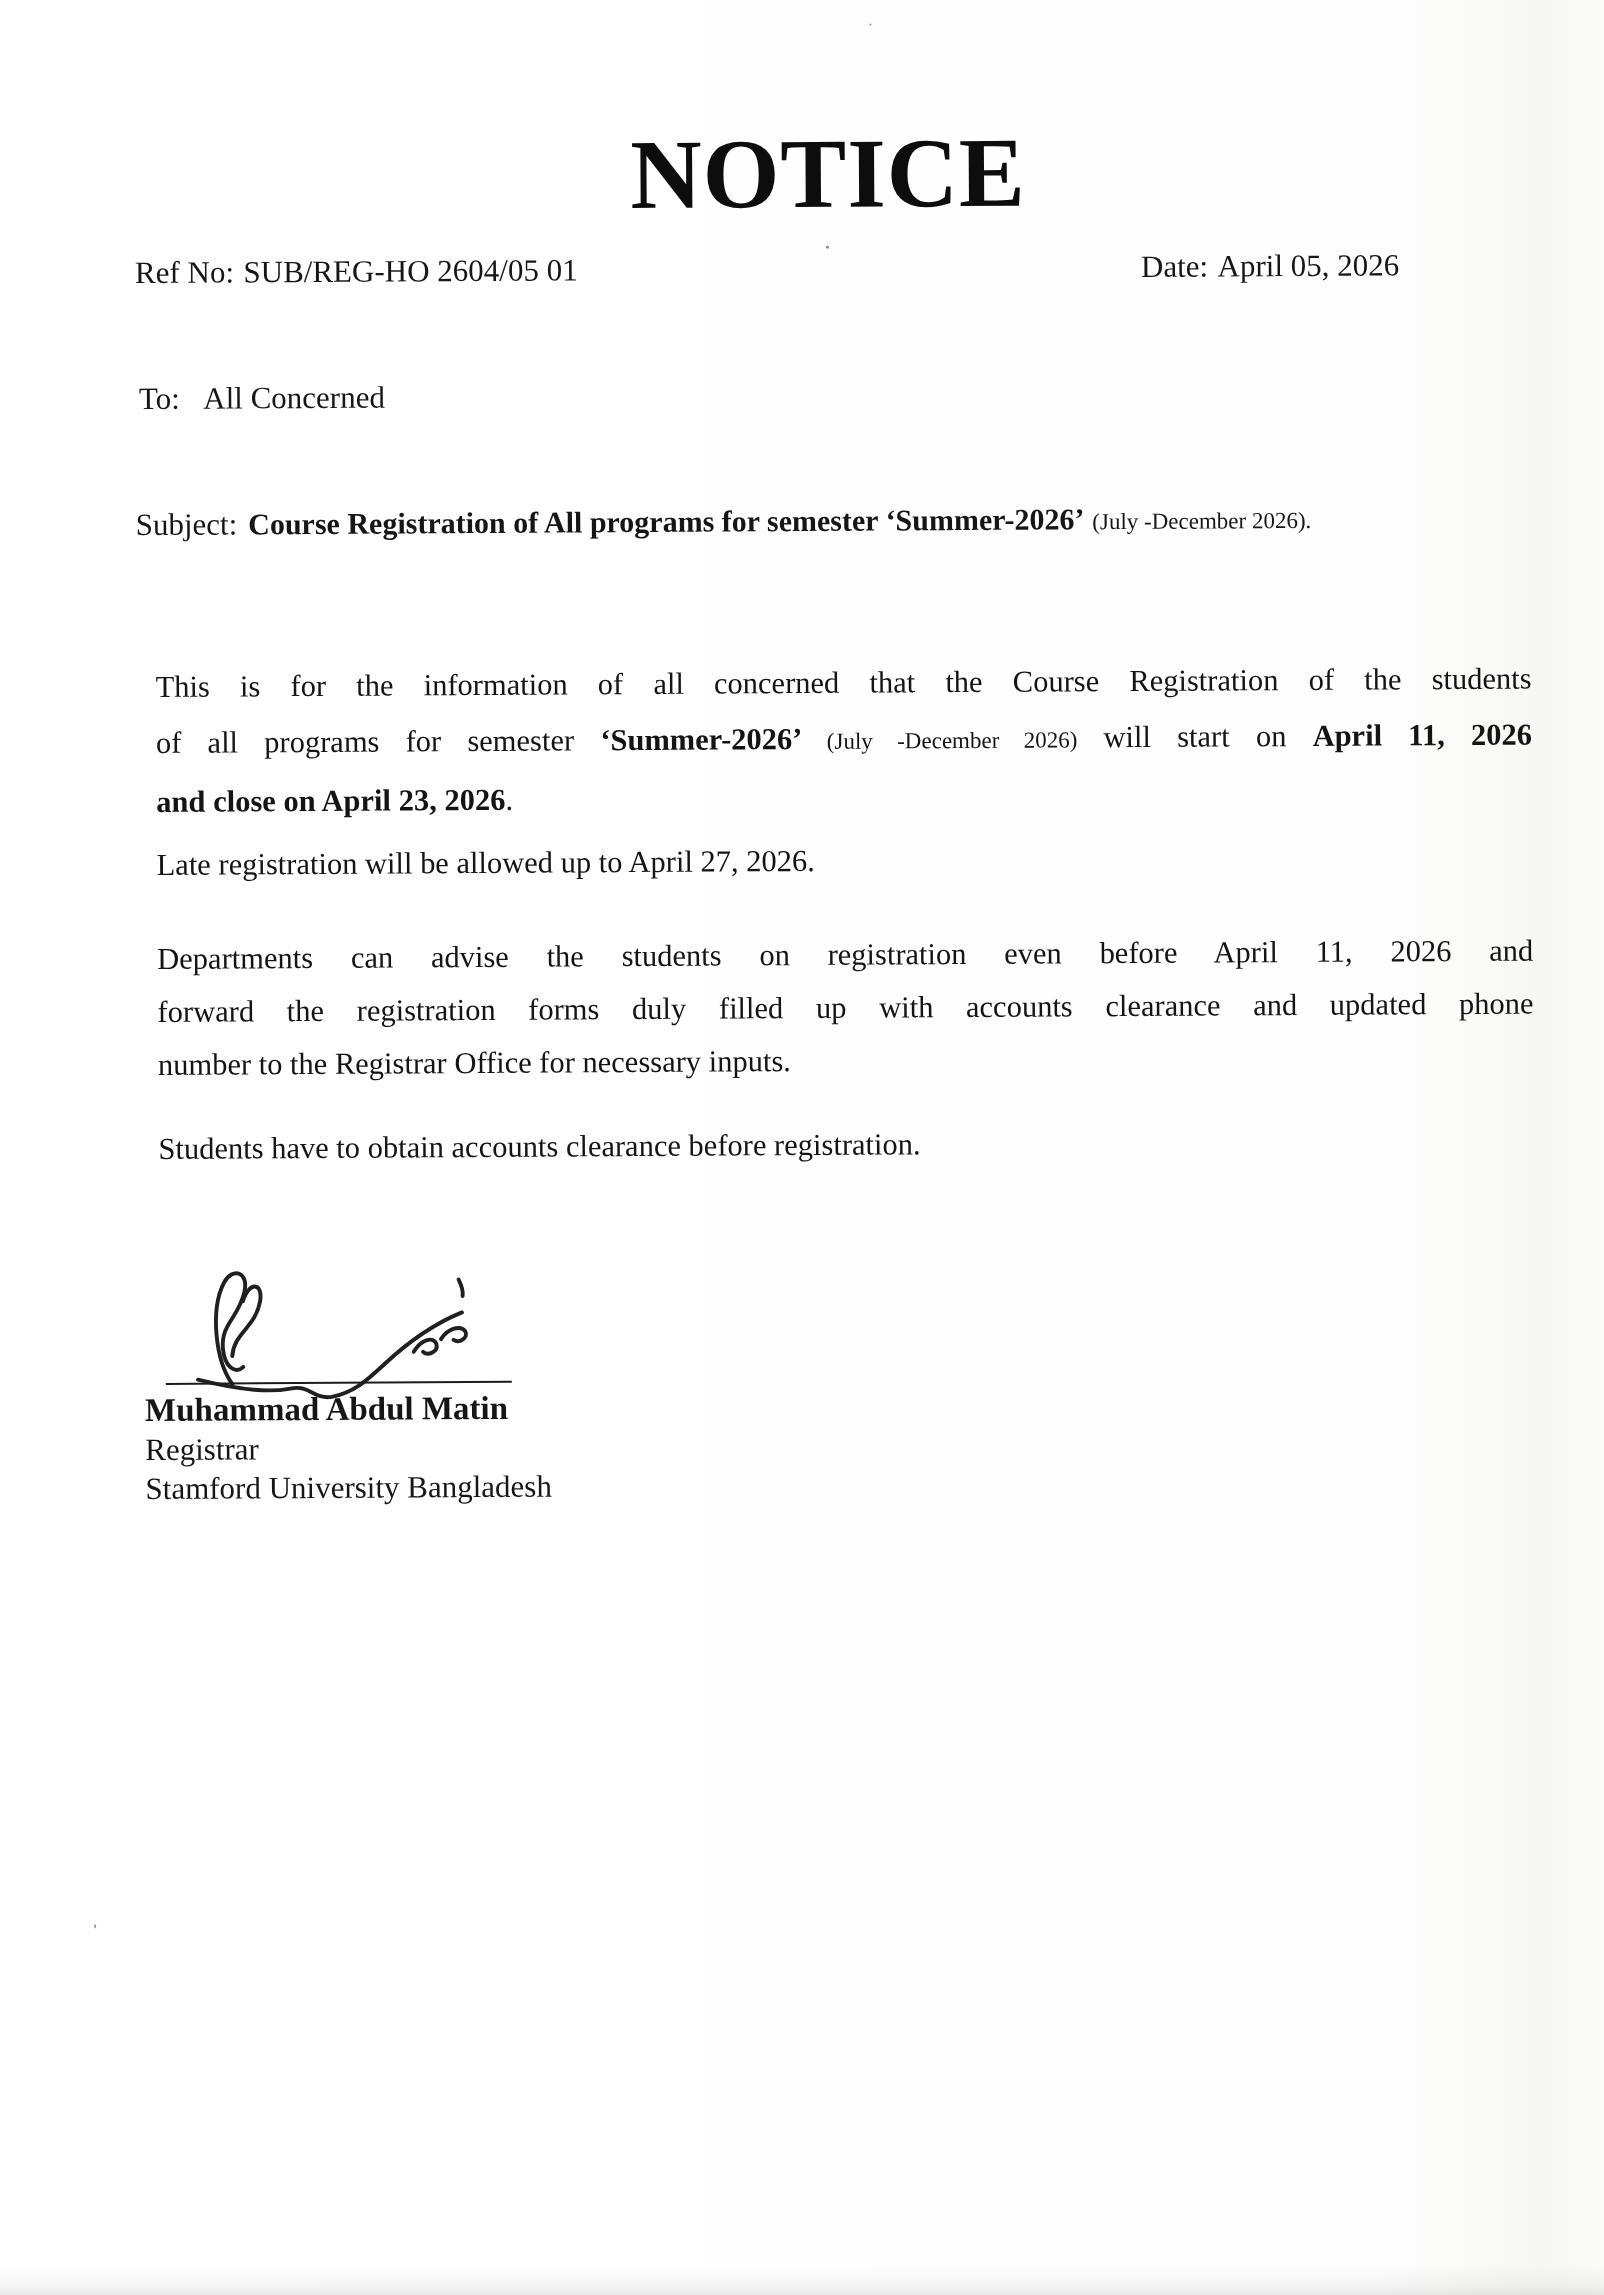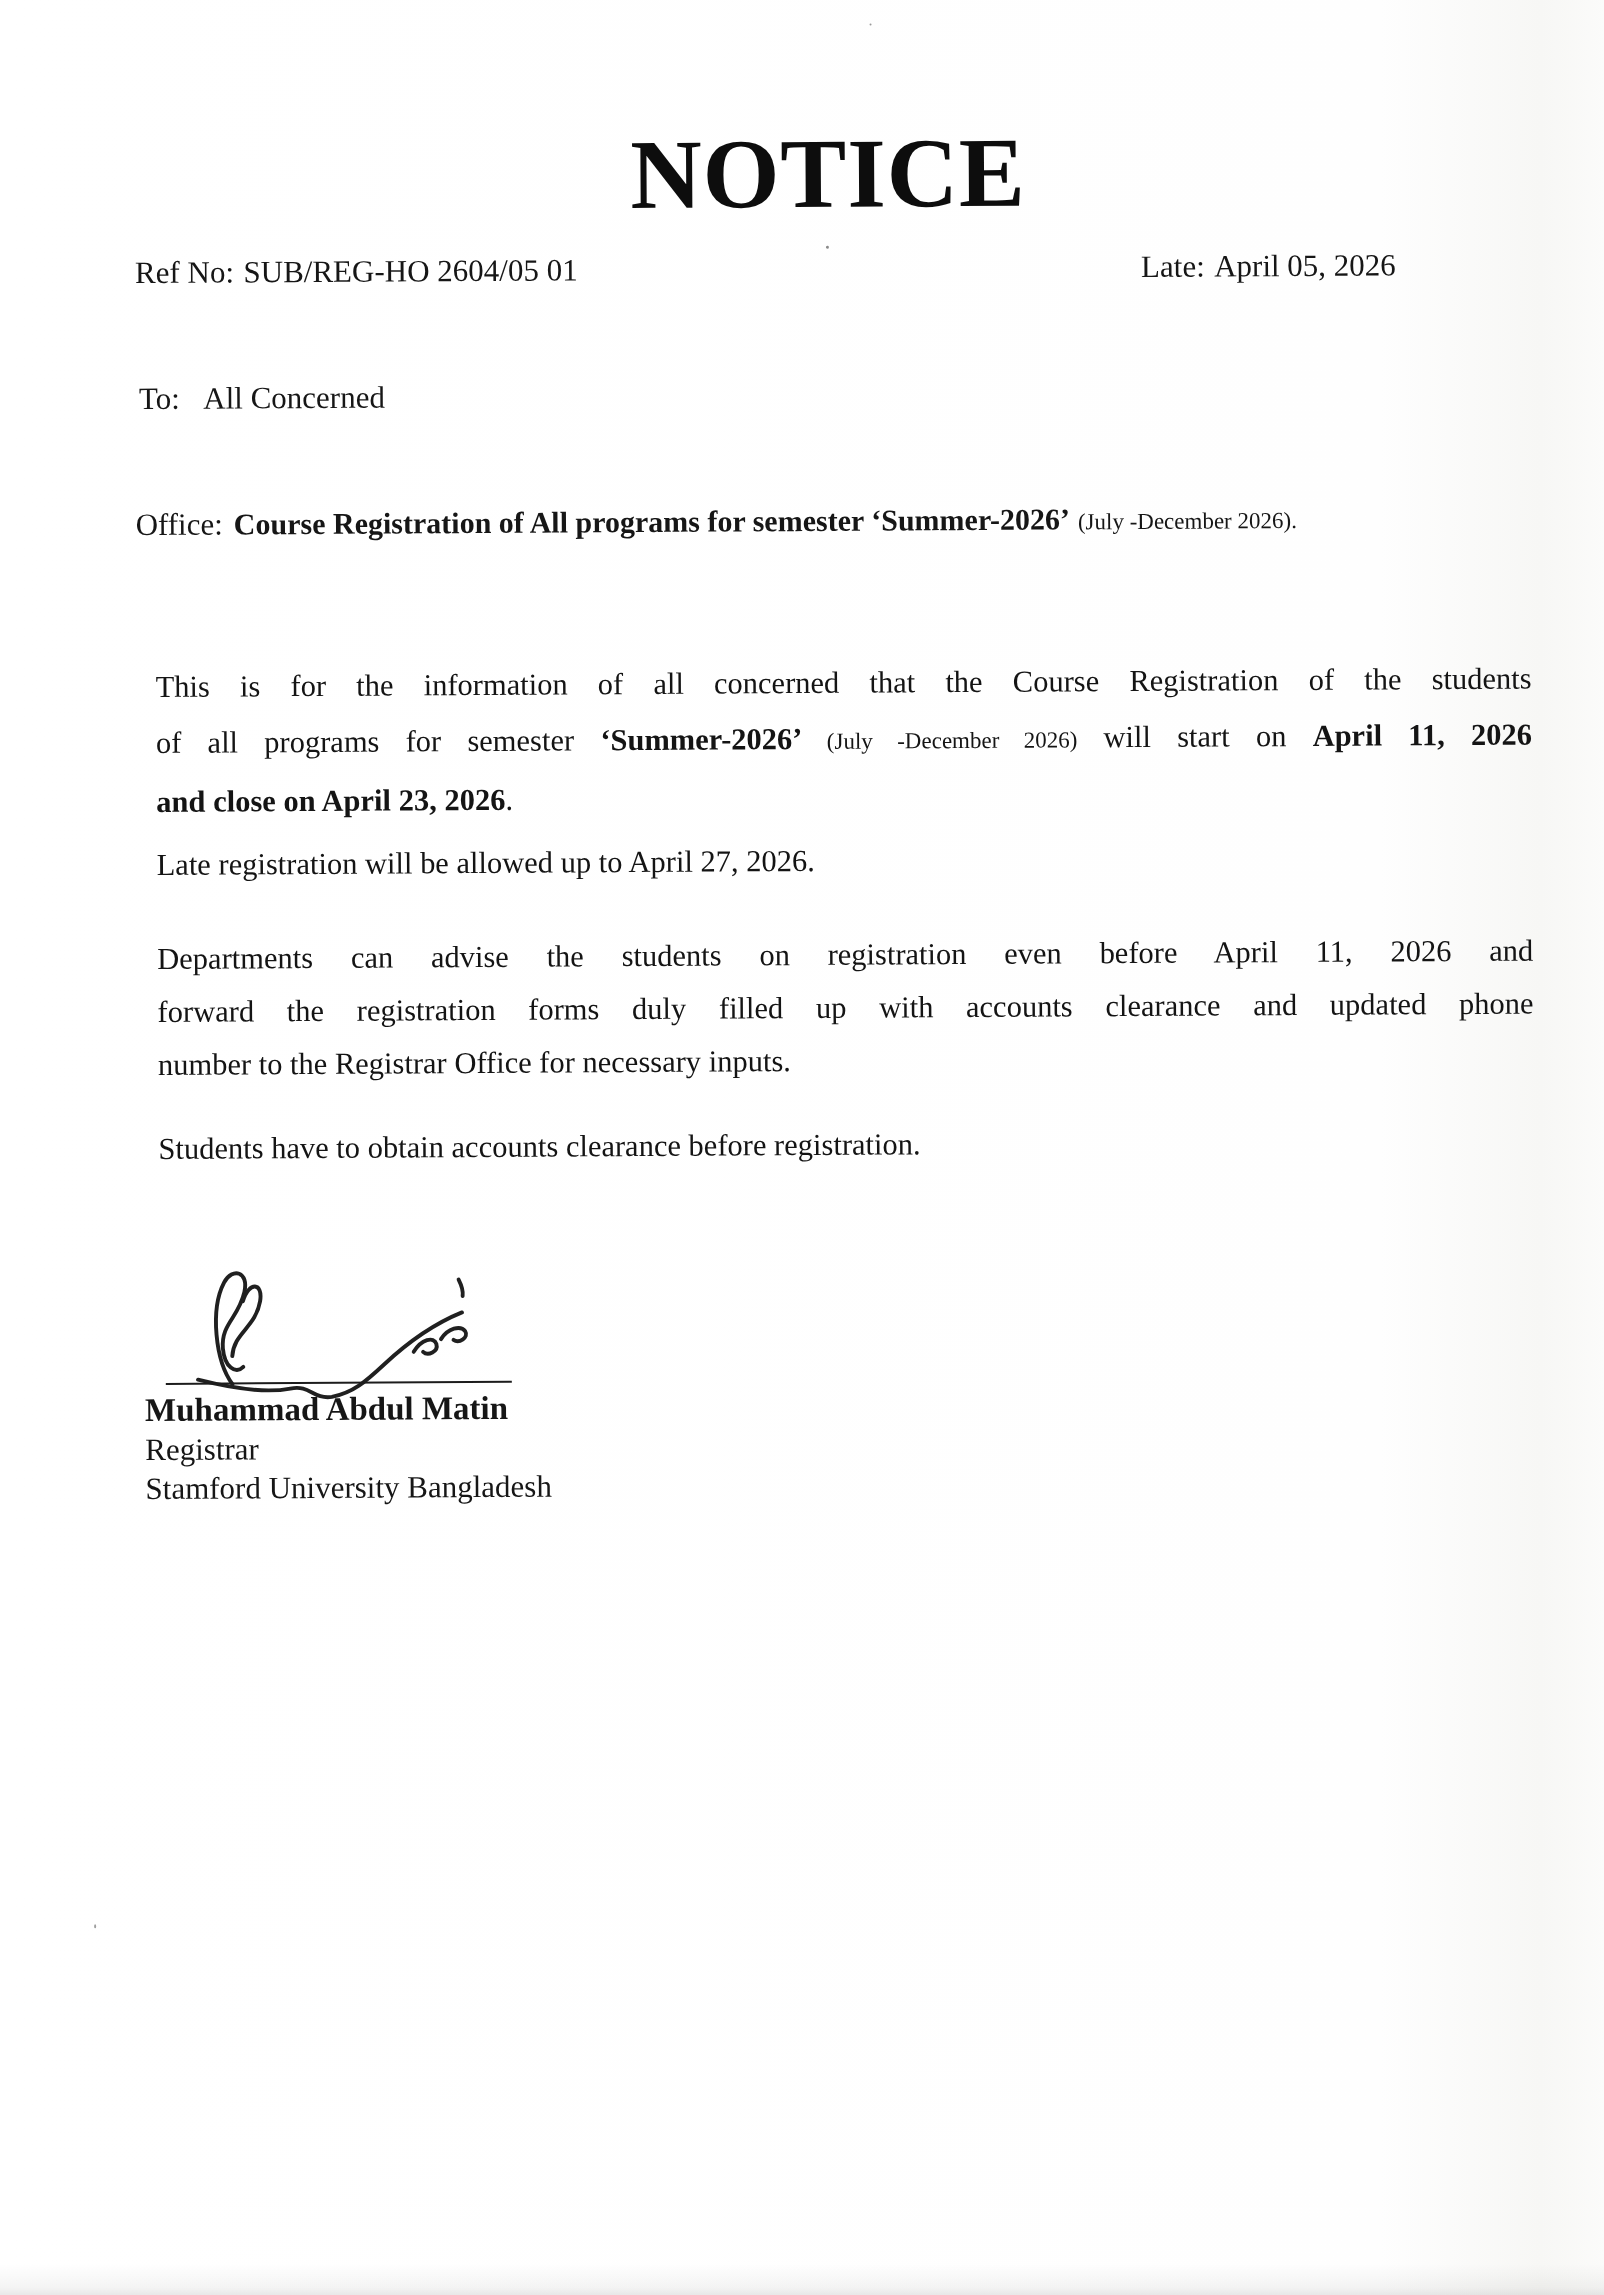--- a/index.html
+++ b/index.html
@@ -64,29 +64,29 @@
 <div class="page">
   <div class="content">
 
     <div class="title">NOTICE</div>
 
     <div class="ref">
       <span class="label-gap">Ref No:</span><span>SUB/REG-HO 2604/05 01</span>
     </div>
 
     <div class="date">
-      <span class="label-gap">Late:</span><span>April 05, 2026</span>
+      <span class="label-gap">Date:</span><span>April 05, 2026</span>
     </div>
 
     <div class="to">
       <span>To:</span><span class="val">All Concerned</span>
     </div>
 
     <div class="subject">
-      <span>Office:</span><span class="b">Course Registration of All programs for semester ‘Summer-2026’</span><span class="small">(July -December 2026).</span>
+      <span>Subject:</span><span class="b">Course Registration of All programs for semester ‘Summer-2026’</span><span class="small">(July -December 2026).</span>
     </div>
 
     <div class="para p1">
       <span class="line just">
         <span>This is for the information of all concerned that the Course Registration of the students</span>
       </span>
       <span class="line just">
         <span>of all programs for semester </span><span class="b">‘Summer-2026’</span><span class="small"> (July -December 2026)</span><span> will start on </span><span class="b">April 11, 2026</span>
       </span>
       <span class="line">

